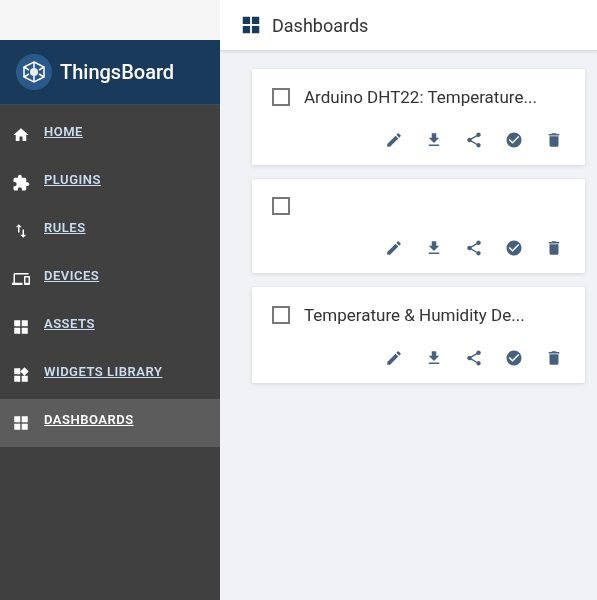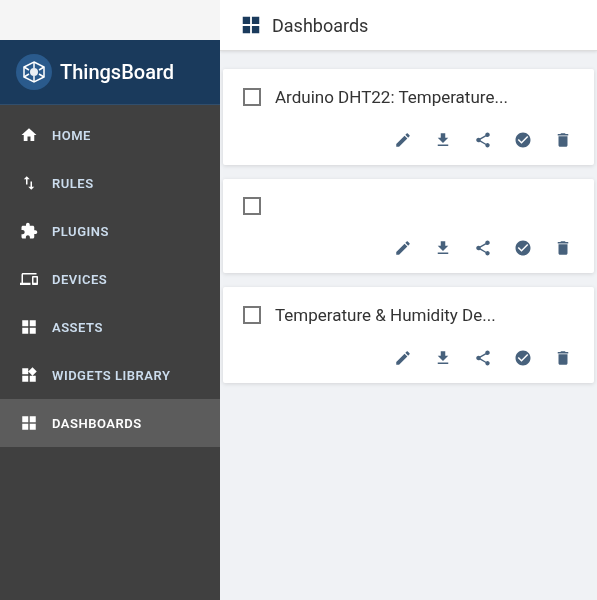--- a/index.html
+++ b/index.html
@@ -40,30 +40,30 @@
       font-weight: 500;
       color: #fff;
     }
 
     .sidebar-nav {
       flex: 1;
       padding-top: 6px;
     }
     .nav-item {
       display: flex;
-      align-items: center;
-      padding: 13px 18px;
+      padding: 13px 10px;
       cursor: pointer;
       color: #cde;
       font-size: 13px;
       font-weight: 600;
       letter-spacing: 0.5px;
       text-transform: uppercase;
       transition: background 0.15s;
       user-select: none;
+      text-decoration: underline;
     }
     .nav-item.active {
       background: rgba(255,255,255,0.15);
       color: #fff;
     }
     .nav-item .nav-icon {
       width: 22px;
       height: 22px;
       margin-right: 12px;
       display: flex;
@@ -96,24 +96,25 @@
     }
     .main-header .header-title {
       font-size: 18px;
       font-weight: 400;
       color: #333;
     }
 
     .main-content {
       flex: 1;
       overflow-y: auto;
-      padding: 18px 3px;
+      padding: 18px 12px;
       display: flex;
       flex-direction: column;
       gap: 14px;
+      margin-left: 20px;
     }
 
     
     .dashboard-card {
       background: #fff;
       border-radius: 2px;
       box-shadow: 0 1px 4px rgba(0,0,0,0.12);
       padding: 18px 20px 14px 20px;
     }
     .card-top {
@@ -183,33 +184,33 @@
         <svg width="18" height="18" viewBox="0 0 24 24" fill="white">
           <path d="M10 20v-6h4v6h5v-8h3L12 3 2 12h3v8z"></path>
         </svg>
       </span>
       <span>HOME</span>
     </div>
 
     <div class="nav-item">
       <span class="nav-icon">
         <svg width="18" height="18" viewBox="0 0 24 24" fill="white">
+          <path d="M20.5 11H19V7c0-1.1-.9-2-2-2h-4V3.5C13 2.12 11.88 1 10.5 1S8 2.12 8 3.5V5H4c-1.1 0-1.99.9-1.99 2v3.8H3.5c1.49 0 2.7 1.21 2.7 2.7s-1.21 2.7-2.7 2.7H2V20c0 1.1.9 2 2 2h3.8v-1.5c0-1.49 1.21-2.7 2.7-2.7s2.7 1.21 2.7 2.7V22H17c1.1 0 2-.9 2-2v-4h1.5c1.38 0 2.5-1.12 2.5-2.5S21.88 11 20.5 11z"></path>
+        </svg>
+      </span>
+      <span>PLUGINS</span>
+    </div>
+
+    <div class="nav-item">
+      <span class="nav-icon">
+        <svg width="18" height="18" viewBox="0 0 24 24" fill="white">
           <path d="M9 3L5 6.99h3V14h2V6.99h3L9 3zm7 14.01V10h-2v7.01h-3L15 21l4-3.99h-3z"></path>
         </svg>
       </span>
       <span>RULES</span>
-    </div>
-
-    <div class="nav-item">
-      <span class="nav-icon">
-        <svg width="18" height="18" viewBox="0 0 24 24" fill="white">
-          <path d="M20.5 11H19V7c0-1.1-.9-2-2-2h-4V3.5C13 2.12 11.88 1 10.5 1S8 2.12 8 3.5V5H4c-1.1 0-1.99.9-1.99 2v3.8H3.5c1.49 0 2.7 1.21 2.7 2.7s-1.21 2.7-2.7 2.7H2V20c0 1.1.9 2 2 2h3.8v-1.5c0-1.49 1.21-2.7 2.7-2.7s2.7 1.21 2.7 2.7V22H17c1.1 0 2-.9 2-2v-4h1.5c1.38 0 2.5-1.12 2.5-2.5S21.88 11 20.5 11z"></path>
-        </svg>
-      </span>
-      <span>PLUGINS</span>
     </div>
 
 
     <div class="nav-item">
       <span class="nav-icon">
         <svg width="18" height="18" viewBox="0 0 24 24" fill="white">
           <path d="M4 6h18V4H4c-1.1 0-2 .9-2 2v11H0v3h14v-3H4V6zm19 2h-6c-.55 0-1 .45-1 1v10c0 .55.45 1 1 1h6c.55 0 1-.45 1-1V9c0-.55-.45-1-1-1zm-1 9h-4v-7h4v7z"></path>
         </svg>
       </span>
       <span>DEVICES</span>

